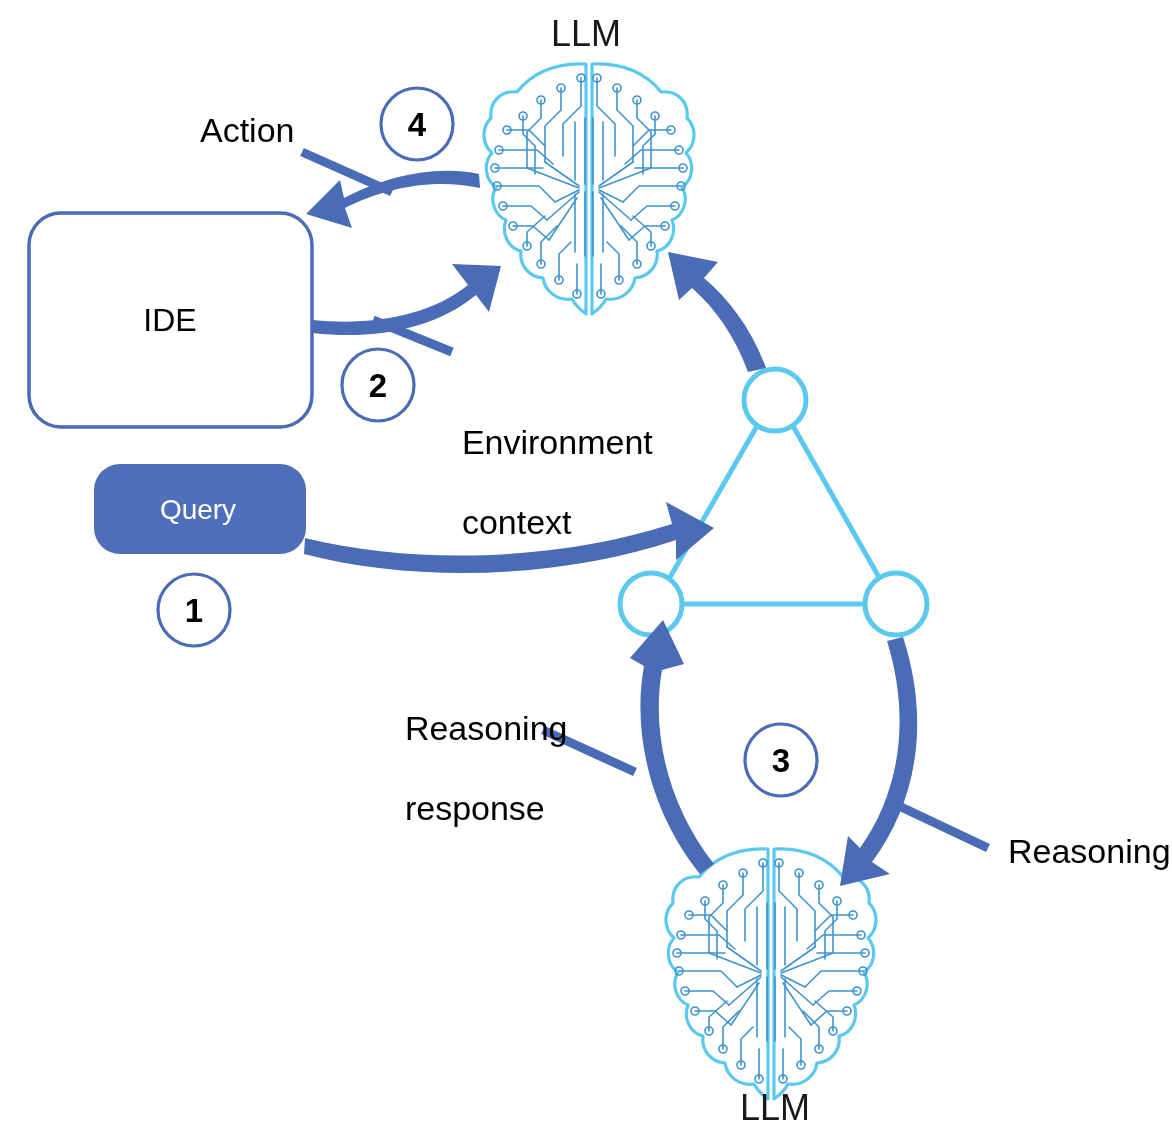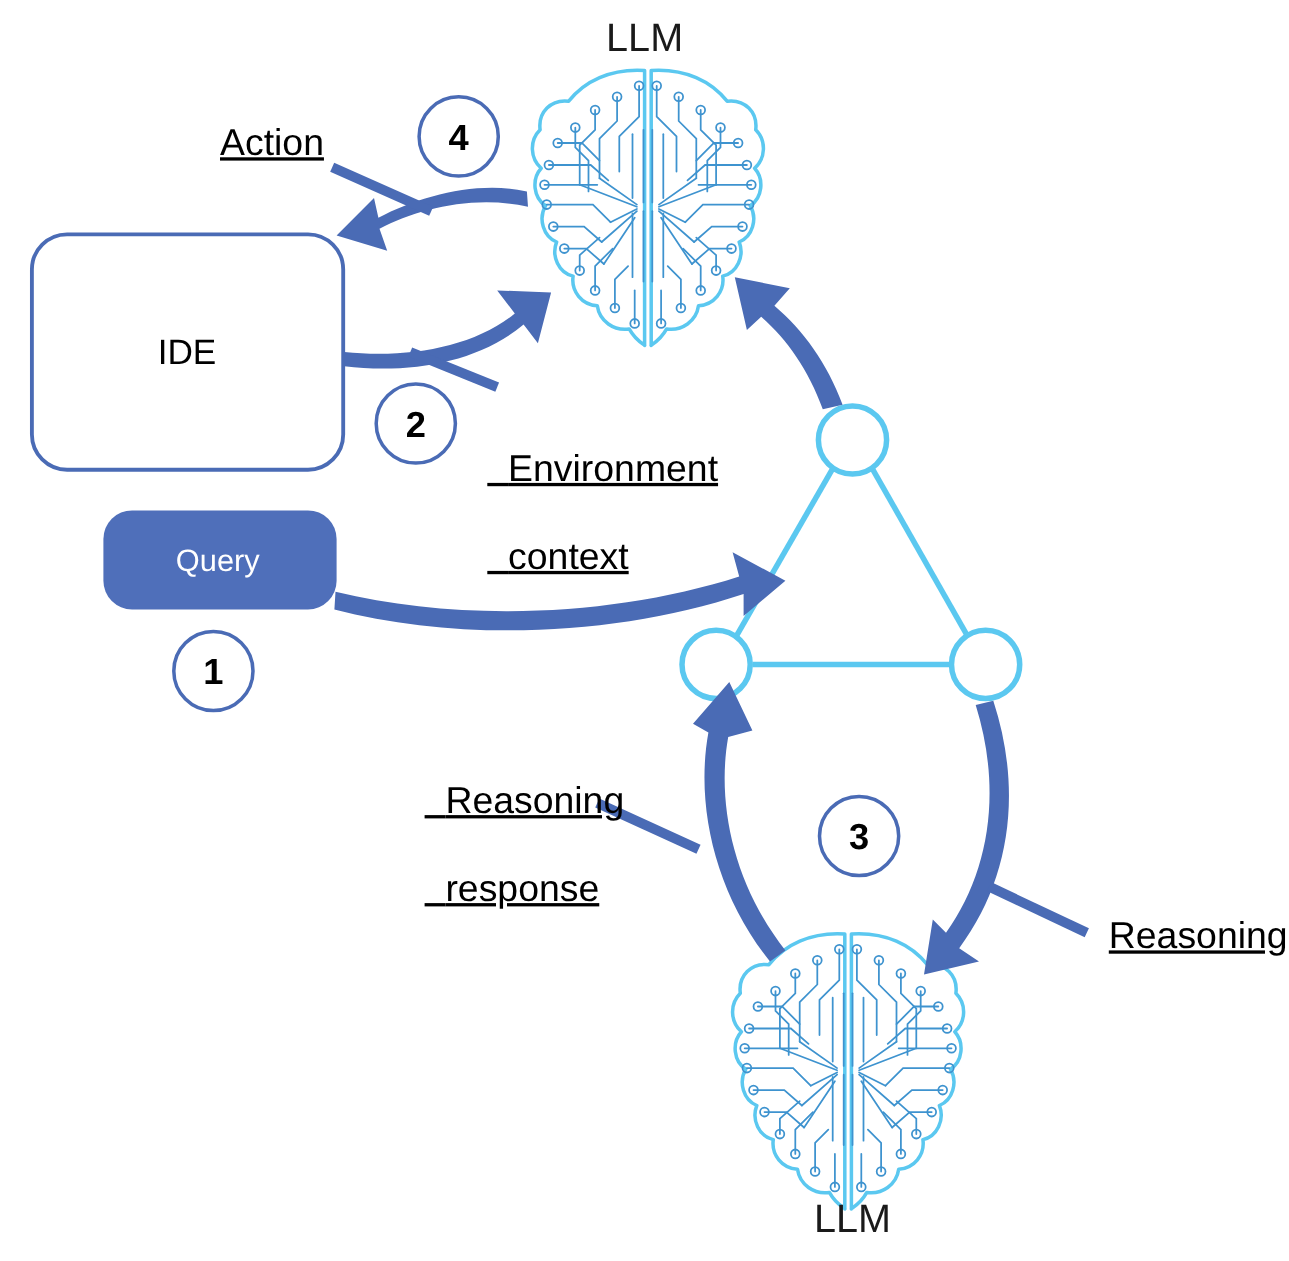--- a/index.html
+++ b/index.html
@@ -1,20 +1,20 @@
 <!DOCTYPE html>
 <html><head>
 <meta charset="utf-8">
 <style>
   html,body{margin:0;padding:0;background:#ffffff;}
   body{width:1172px;height:1146px;position:relative;overflow:hidden;
        font-family:"Liberation Sans","DejaVu Sans",sans-serif;}
   #stage{position:absolute;left:0;top:0;width:1172px;height:1146px;}
   svg.layer{position:absolute;left:0;top:0;width:1172px;height:1146px;overflow:visible;}
-  .lbl{position:absolute;color:#000;font-size:34px;line-height:40px;white-space:pre;text-decoration:underline;}
+  .lbl{position:absolute;color:#000;font-size:34px;line-height:40px;white-space:pre;}
   .numtxt{font-size:33px;font-weight:bold;fill:#000;font-family:"Liberation Sans","DejaVu Sans",sans-serif;}
   .boxtxt{font-size:32px;fill:#000;font-family:"Liberation Sans","DejaVu Sans",sans-serif;}
   .querytxt{font-size:28px;fill:#ffffff;font-family:"Liberation Sans","DejaVu Sans",sans-serif;}
   .llmtxt{font-size:36px;fill:#1a1a1a;font-family:"Liberation Sans","DejaVu Sans",sans-serif;}
 </style>
 </head>
 <body>
 
 <div id="stage">
 
@@ -187,21 +187,21 @@
     <text class="numtxt" x="194" y="622" text-anchor="middle">1</text>
   </g>
   <g>
     <circle cx="781" cy="760" r="36" fill="#ffffff" stroke="#4A6BB5" stroke-width="3.2"></circle>
     <text class="numtxt" x="781" y="772" text-anchor="middle">3</text>
   </g>
 </svg>
 
 <div class="lbl" style="left:200px; top:110px;">Action</div>
 
-<div class="lbl" style="left:443px; top:366px;">
+<div class="lbl" style="left:443px; top:382px;">
   <span>Environment</span><br>
   <span>context</span>
 </div>
 
 <div class="lbl" style="left:386px; top:668px;">
   <span>Reasoning</span><br>
   <span>response</span>
 </div>
 
 <div class="lbl" style="left:1008px; top:831px;">Reasoning</div>

